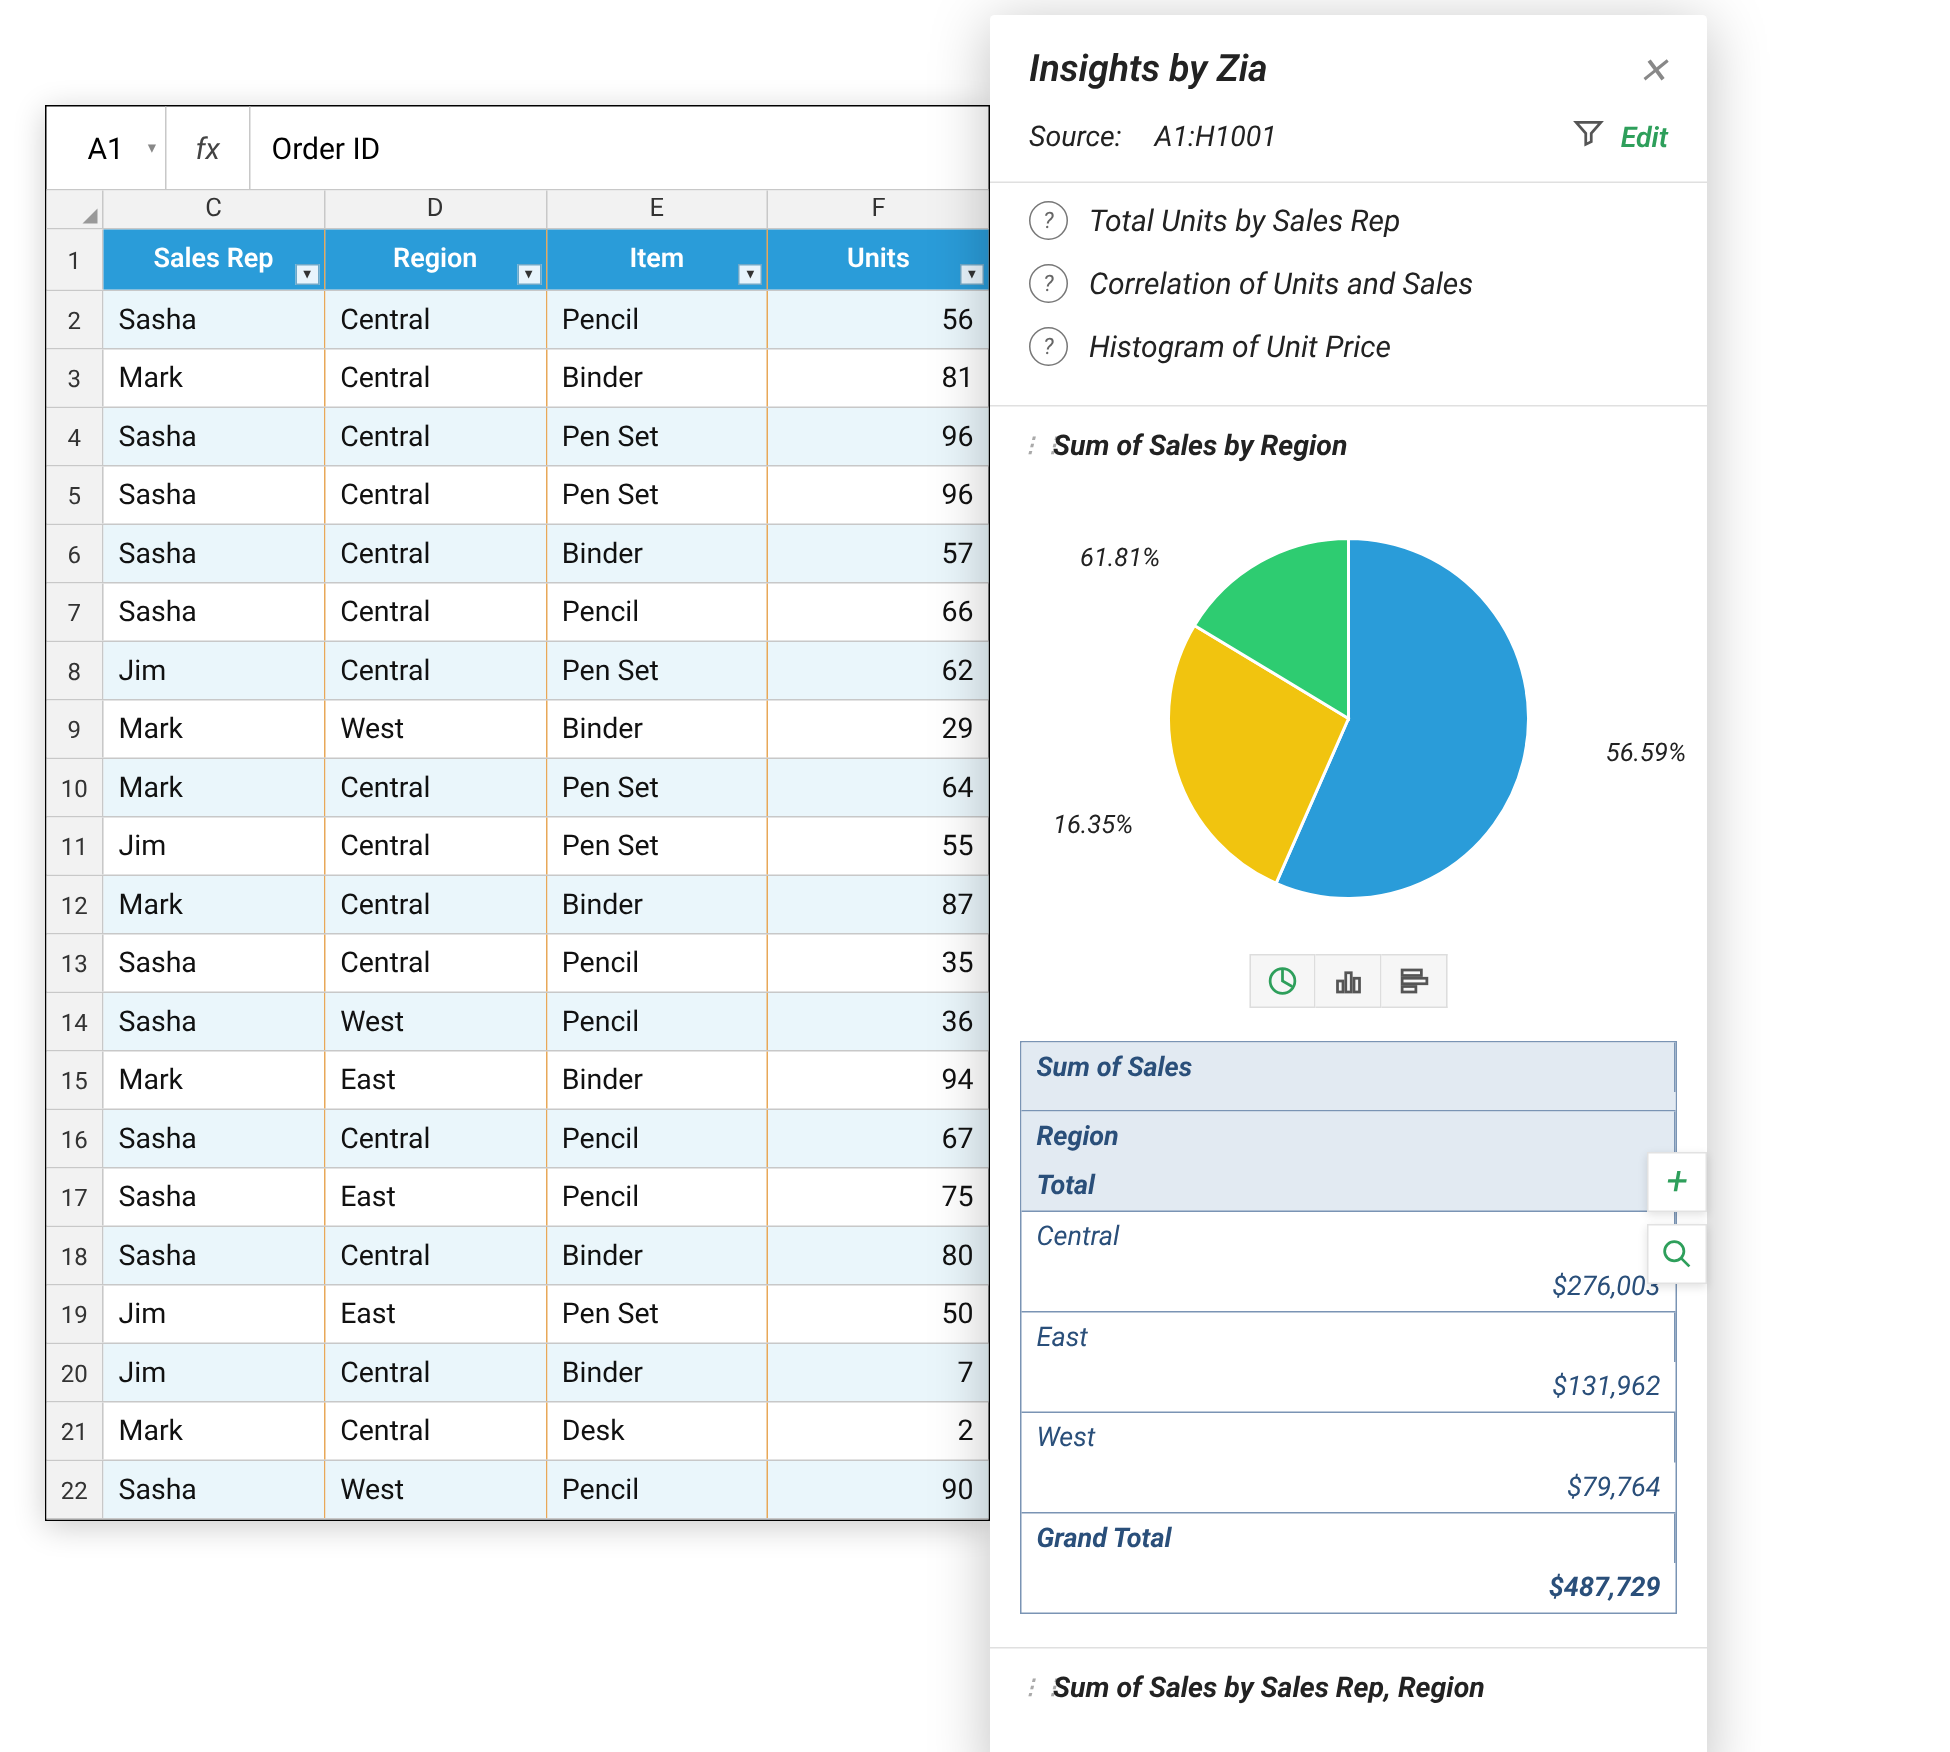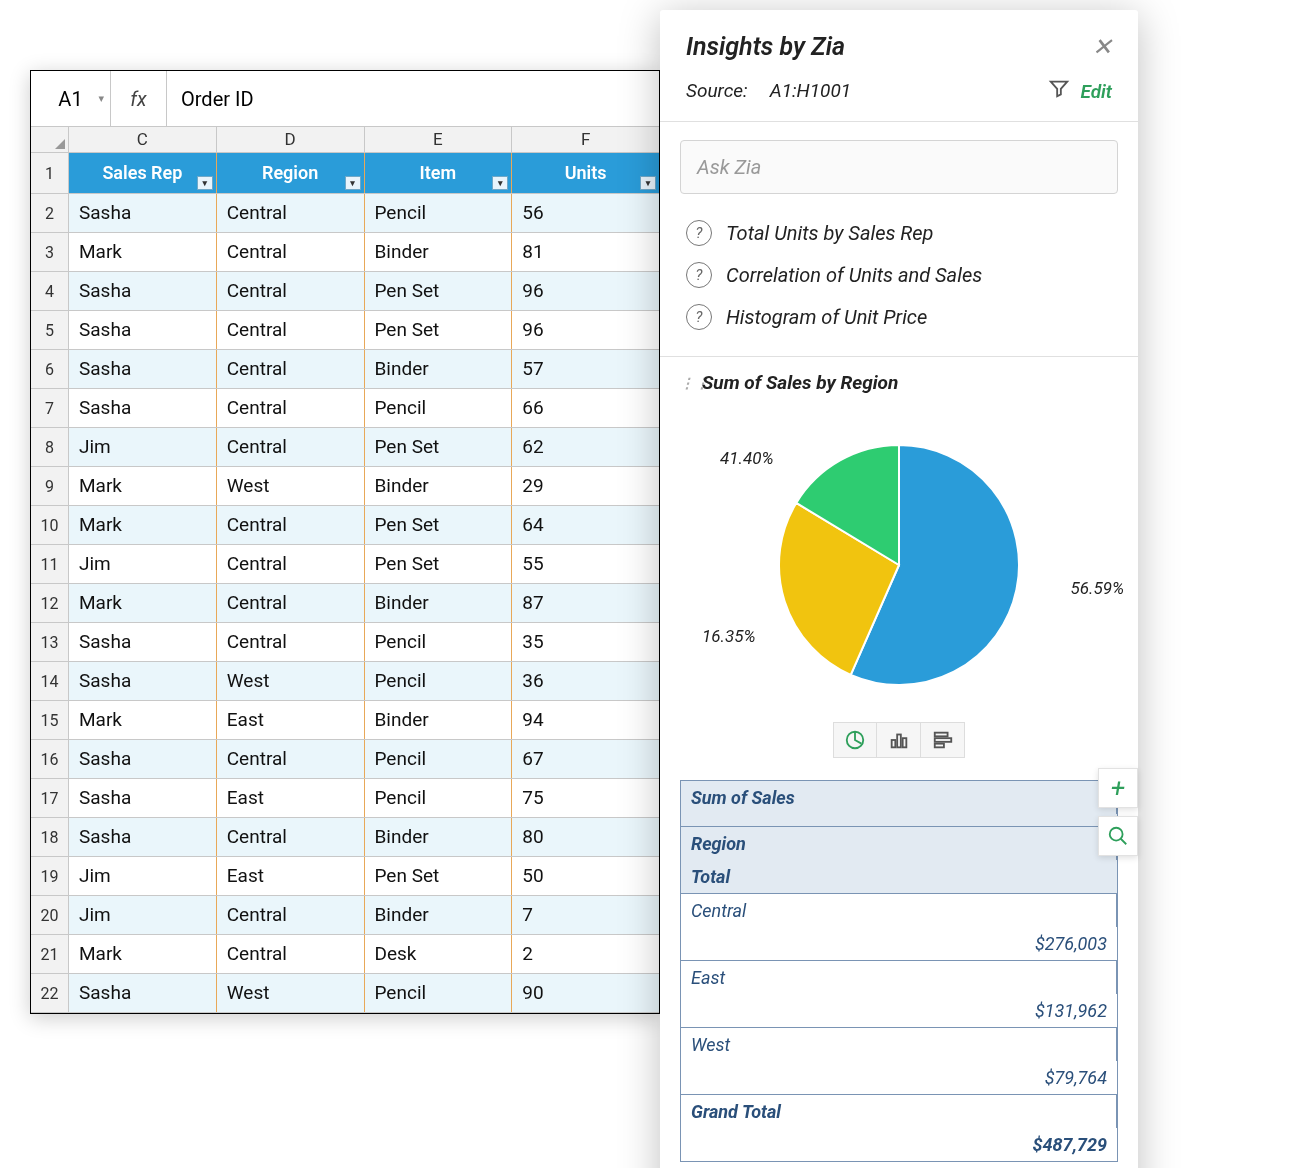--- a/index.html
+++ b/index.html
@@ -132,21 +132,21 @@
   padding: 0 10px;
   height: 38px;
   line-height: 38px;
   font-size: 19px;
   color: #111;
   overflow: hidden;
   white-space: nowrap;
 }
 .cell:last-child { border-right: none; }
 .data-row.alt .cell { background: #eaf6fb; }
-.data-row .cell.num { }
+.data-row .cell.num { text-align: right; }
 .data-row .cell.c { border-right: 1px solid #e8a858; }
 
 
 .side-panel {
   position: absolute;
   left: 660px;
   top: 10px;
   width: 478px;
   background: #fff;
   box-shadow: 0 6px 40px rgba(0,0,0,0.25);
@@ -499,21 +499,20 @@
     <div class="src-right">
       <span class="filter-icon">
         <svg width="22" height="22" viewBox="0 0 24 24" fill="none" stroke="#555" stroke-width="2">
             <path d="M3 5h18l-7 8v6l-4 2v-8z"></path>
           </svg>
       </span>
       <span class="edit-link">Edit</span>
     </div>
   </div>
 
-  <div class="ask-box">Ask Zia</div>
 
   <div class="sugg-list">
     <div class="sugg-item">
       <span class="q-icon">?</span>
       <span>Total Units by Sales Rep</span>
     </div>
     <div class="sugg-item">
       <span class="q-icon">?</span>
       <span>Correlation of Units and Sales</span>
     </div>
@@ -528,21 +527,21 @@
     <span>Sum of Sales by Region</span>
   </div>
 
   <div class="chart-area">
     <svg id="pie-svg" width="260" height="260" viewBox="-130 -130 260 260">
         <path d="M0 0 L7.34788079488412e-15 -120 A120 120 0 1 1 -48.2797551878552 109.85929746271259 Z" fill="#2a9cd9" stroke="#fff" stroke-width="2"></path>
         <path d="M0 0 L-48.2797551878552 109.85929746271259 A120 120 0 0 1 -102.70875212053595 -62.055718816578896 Z" fill="#f1c40f" stroke="#fff" stroke-width="2"></path>
         <path d="M0 0 L-102.70875212053595 -62.055718816578896 A120 120 0 0 1 -2.2043642384652355e-14 -120 Z" fill="#2ecc71" stroke="#fff" stroke-width="2"></path>
       </svg>
     <span class="pie-label" style="right:14px; top:170px;"><span id="lbl0">56.59%</span></span>
-    <span class="pie-label" style="left:60px; top:40px;"><span id="lbl1">41.40%</span></span>
+    <span class="pie-label" style="left:60px; top:40px;"><span id="lbl1">61.81%</span></span>
     <span class="pie-label" style="left:42px; top:218px;"><span id="lbl2">16.35%</span></span>
   </div>
 
   <div class="chart-toggle">
     <div class="ct-btn active">
       <svg width="22" height="22" viewBox="0 0 24 24" fill="none" stroke="#888" stroke-width="2">
           <circle cx="12" cy="12" r="9"></circle>
           <path d="M12 3v9l7 4"></path>
         </svg>
     </div>

